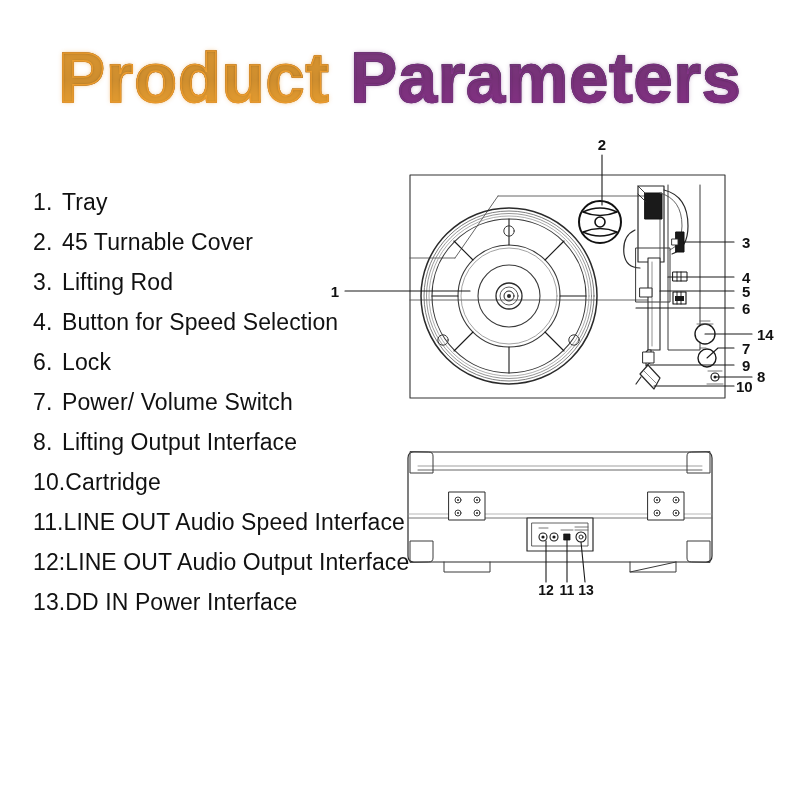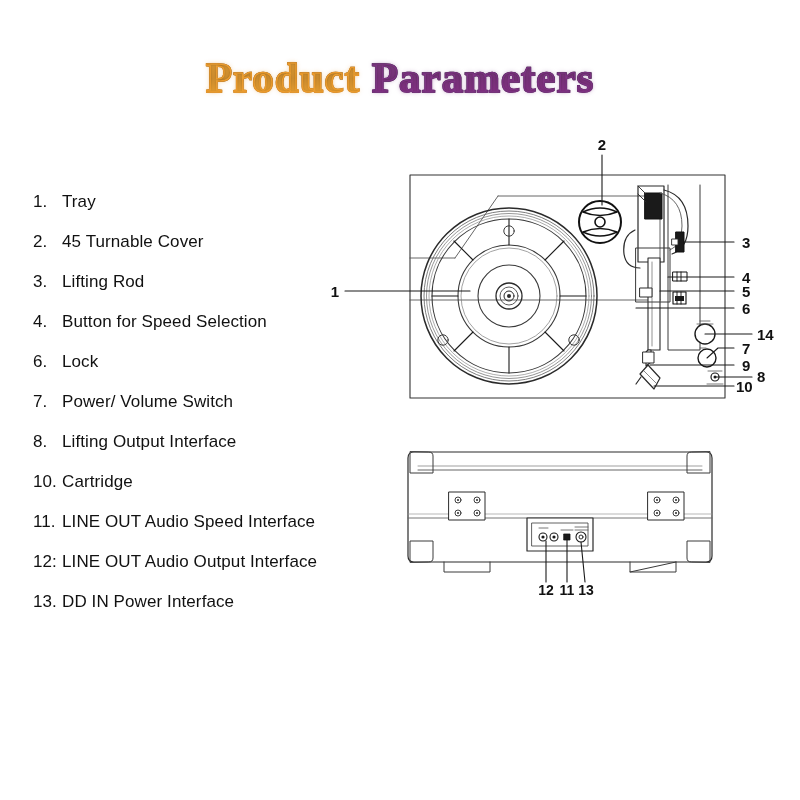--- a/index.html
+++ b/index.html
@@ -14,22 +14,22 @@
   #page{position:relative;width:800px;height:800px;}
 
   
   .title-wrap{
     position:absolute;left:0;top:48px;width:800px;
     text-align:center;
     height:64px;
   }
   .title{
     display:inline-block;
-    font-family:Liberation Serif, serif;
-    font-size:43px;
+    font-family:Liberation Sans, sans-serif;
+    font-size:70px;
     font-weight:bold;
     letter-spacing:1px;
     line-height:60px;
     white-space:pre;
   }
   .t-a{
     background:linear-gradient(180deg,#1a1306 0%,#3a2a0c 28%,#120d04 52%,#8a5c10 78%,#f0a73a 100%);
     -webkit-background-clip:text;background-clip:text;
     color:transparent;
     -webkit-text-stroke:1.6px #e8952a;
@@ -44,21 +44,21 @@
     paint-order:stroke fill;
     text-shadow:0 0 2px rgba(150,60,150,.7), 0 0 5px rgba(110,40,120,.4);
   }
 
   
   .plist{
     position:absolute;left:33px;top:182px;width:470px;
     margin:0;padding:0;list-style:none;
   }
   .plist li{
-    font-size:17px;
+    font-size:23px;
     line-height:40px;
     height:40px;
     color:#111;
     white-space:nowrap;
     letter-spacing:.1px;
   }
   .pnum{display:inline-block;min-width:29px;}
 
   
   svg.diag{position:absolute;left:0;top:0;width:800px;height:800px;pointer-events:none;}

